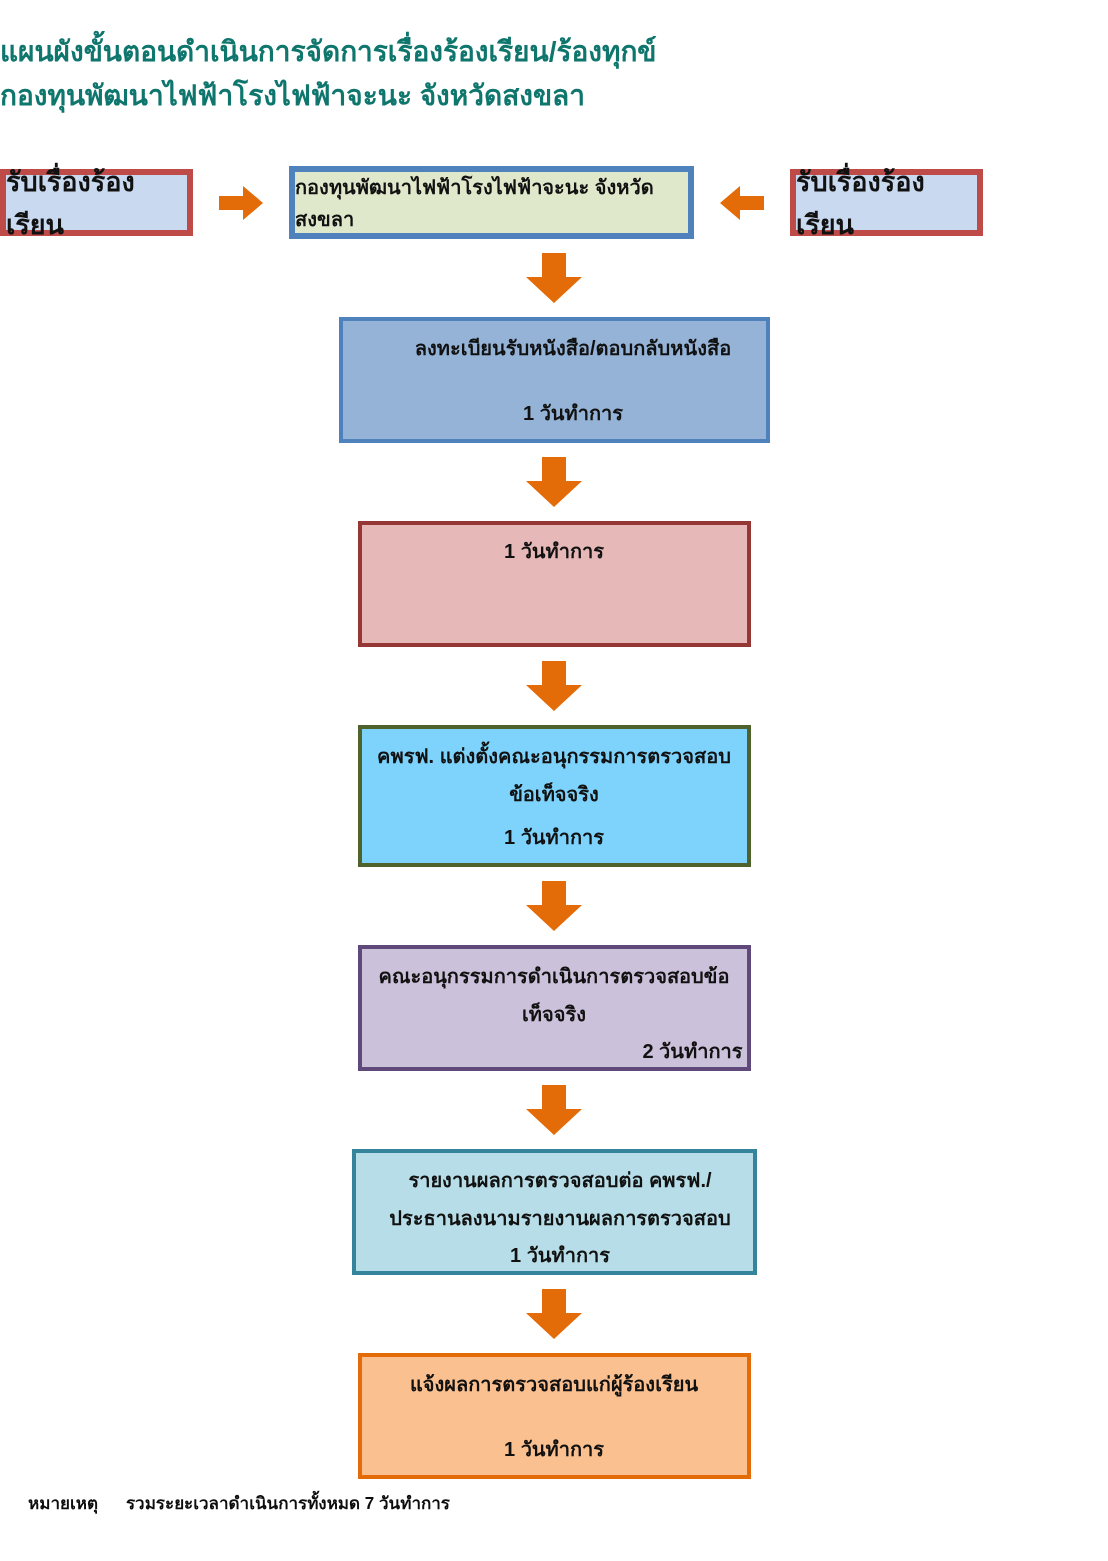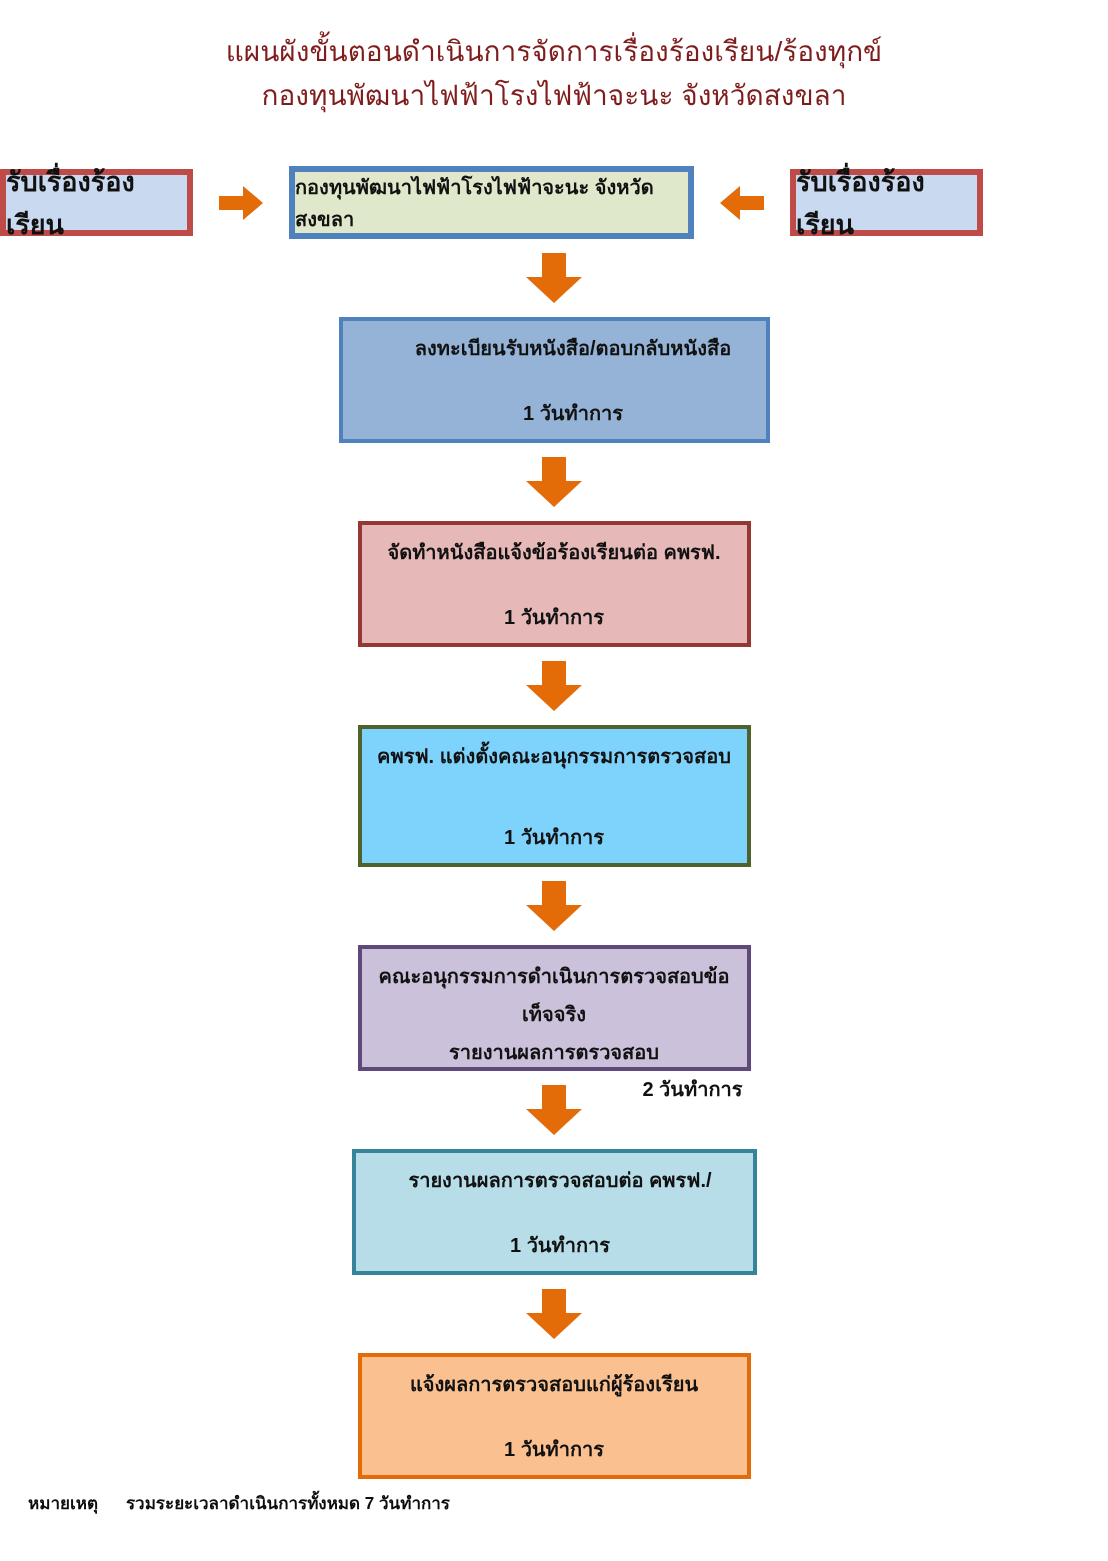--- a/index.html
+++ b/index.html
@@ -6,25 +6,25 @@
   .page {
     position:relative;
     width:1108px; height:1561px;
     background:#ffffff;
     font-family:"Liberation Sans","DejaVu Sans",sans-serif;
     color:#111111;
     overflow:hidden;
   }
   .title {
     margin-top:30px;
-    text-align:center;
+    text-align:left;
     font-size:28px;
-    font-weight:normal;
+    font-weight:bold;
     line-height:44px;
-    color:#7f1d1d;
+    color:#0f766e;
   }
   .top-row {
     margin-top:48px;
     display:flex;
     align-items:center;
     gap:26px;
   }
   .side-box {
     width:181px; height:55px;
     background:#C9D9F0;
@@ -116,57 +116,54 @@
         <div></div>
       </div>
       <div class="step-duration">1 วันทำการ</div>
     </div>
 
     <svg class="v-arrow" width="56" height="50" viewBox="0 0 56 50">
       <path d="M16 0 H40 V24 H56 L28 50 L0 24 H16 Z" fill="#E36C09"></path>
     </svg>
 
     <div class="step c-pink">
-      <div class="step-lines">
-        <div>จัดทำหนังสือแจ้งข้อร้องเรียนต่อ คพรฟ.</div>
-        <div></div>
-      </div>
       <div class="step-duration">1 วันทำการ</div>
     </div>
 
     <svg class="v-arrow" width="56" height="50" viewBox="0 0 56 50">
       <path d="M16 0 H40 V24 H56 L28 50 L0 24 H16 Z" fill="#E36C09"></path>
     </svg>
 
     <div class="step c-green h-tall">
       <div class="step-lines">
         <div>คพรฟ. แต่งตั้งคณะอนุกรรมการตรวจสอบ</div>
+        <div>ข้อเท็จจริง</div>
       </div>
       <div class="step-duration">1 วันทำการ</div>
     </div>
 
     <svg class="v-arrow" width="56" height="50" viewBox="0 0 56 50">
       <path d="M16 0 H40 V24 H56 L28 50 L0 24 H16 Z" fill="#E36C09"></path>
     </svg>
 
     <div class="step c-purple">
       <div class="step-lines">
         <div>คณะอนุกรรมการดำเนินการตรวจสอบข้อเท็จจริง</div>
-        <div>รายงานผลการตรวจสอบ</div>
       </div>
       <div class="step-duration">2 วันทำการ</div>
     </div>
 
     <svg class="v-arrow" width="56" height="50" viewBox="0 0 56 50">
       <path d="M16 0 H40 V24 H56 L28 50 L0 24 H16 Z" fill="#E36C09"></path>
     </svg>
 
     <div class="step c-cyan">
       <div class="step-lines">
         <div>รายงานผลการตรวจสอบต่อ คพรฟ./</div>
+        <div>ประธานลงนามรายงานผลการตรวจสอบ</div>
       </div>
       <div class="step-duration">1 วันทำการ</div>
     </div>
 
     <svg class="v-arrow" width="56" height="50" viewBox="0 0 56 50">
       <path d="M16 0 H40 V24 H56 L28 50 L0 24 H16 Z" fill="#E36C09"></path>
     </svg>
 
     <div class="step c-orange">
       <div class="step-lines">

